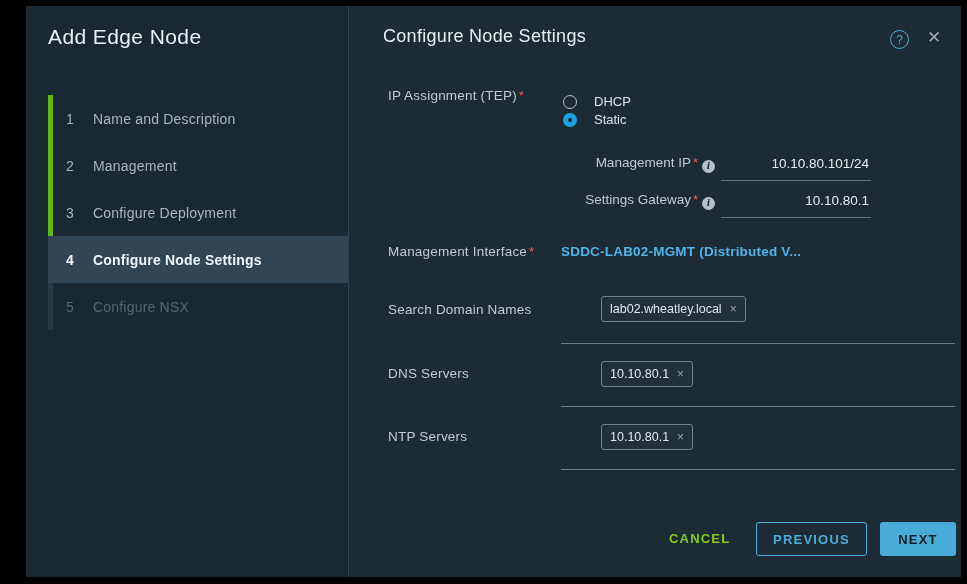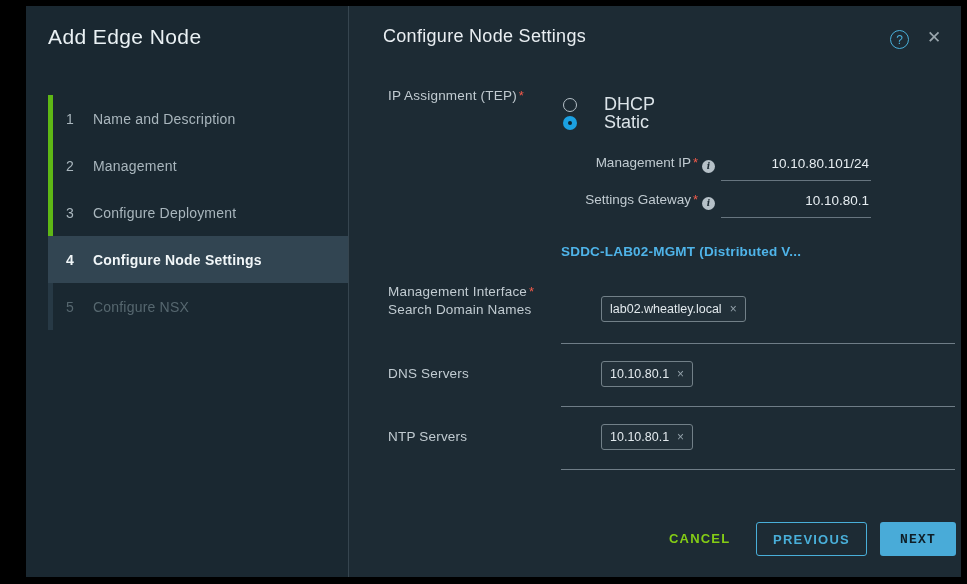--- a/index.html
+++ b/index.html
@@ -47,21 +47,21 @@
     font-family: "DejaVu Serif", serif; font-style: italic; cursor: pointer; }
 
   
   .radio-row { position: absolute; left: 214px; display: flex; align-items: center;
     cursor: pointer; }
   .radio-outer { width: 14px; height: 14px; border-radius: 50%; flex: none; }
   .radio-row.unchecked .radio-outer { border: 1.5px solid #b5c0c7; background: transparent; }
   .radio-row.checked .radio-outer { background: #1ba1e2; position: relative; }
   .radio-row.checked .radio-outer::after { content: ""; position: absolute; left: 5px;
     top: 5px; width: 4px; height: 4px; border-radius: 50%; background: #10222c; }
-  .radio-label { margin-left: 27px; font-size: 18px; color: #dce4e9; }
+  .radio-label { margin-left: 17px; font-size: 13px; color: #dce4e9; }
 
   
   .nested-label { position: absolute; left: 0; width: 366px; text-align: right;
     font-size: 13.5px; color: #c1cbd1; }
   .text-input { position: absolute; left: 372px; width: 150px; background: transparent;
     border: none; border-bottom: 1px solid #67757f; color: #e6edf1; font-size: 13.5px;
     font-family: "Liberation Sans", sans-serif; padding: 0 2px 9px 2px; outline: none; text-align: right; }
 
   .link { position: absolute; left: 212px; font-size: 13.5px; font-weight: 700;
     color: #4fb4e9; letter-spacing: .2px; text-decoration: none; cursor: pointer; }
@@ -79,21 +79,21 @@
   .btn-cancel { position: absolute; left: 320px; top: 525px; background: none;
     border: none; color: #84cc16; font-size: 13px; font-weight: 700;
     letter-spacing: 1.2px; cursor: pointer; font-family: "Liberation Sans", sans-serif; }
   .btn-prev { position: absolute; left: 407px; top: 516px; width: 111px; height: 34px;
     background: transparent; border: 1px solid #49afd9; border-radius: 3px;
     color: #49afd9; font-size: 13px; font-weight: 700; letter-spacing: 1.2px;
     cursor: pointer; font-family: "Liberation Sans", sans-serif; }
   .btn-next { position: absolute; left: 531px; top: 516px; width: 76px; height: 34px;
     background: #49abd8; border: none; border-radius: 3px; color: #0f1e26;
     font-size: 13px; font-weight: 700; letter-spacing: 1.2px; cursor: pointer;
-    font-family: Liberation Mono, monospace; }
+    font-family: Liberation Sans, sans-serif; }
 </style>
 </head>
 <body>
 
 <div class="dialog">
 
   <div class="sidebar">
     <div class="wizard-title">Add Edge Node</div>
     <div class="steps">
       <div class="step step--done">
@@ -140,21 +140,21 @@
       <span class="radio-outer"></span>
       <span class="radio-label">Static</span>
     </div>
 
     <div class="nested-label" style="top:149px;"><span>Management IP</span><span class="req">*</span><span class="info-icon">i</span></div>
     <input class="text-input" style="top: 150px;" value="10.10.80.101/24">
 
     <div class="nested-label" style="top:186px;"><span>Settings Gateway</span><span class="req">*</span><span class="info-icon">i</span></div>
     <input class="text-input" style="top: 187px;" value="10.10.80.1">
 
-    <div class="form-label" style="top:238px;margin-top:40px;"><span>Management Interface</span><span class="req">*</span></div>
+    <div class="form-label" style="top:238px;"><span>Management Interface</span><span class="req">*</span></div>
     <a class="link" style="top:238px;">SDDC-LAB02-MGMT (Distributed V...</a>
 
     <div class="form-label" style="top:296px;">Search Domain Names</div>
     <div class="chip" style="top:290px;">
       <span class="chip-text">lab02.wheatley.local</span>
       <span class="chip-x">×</span>
     </div>
     <div class="field-line" style="top:337px;"></div>
 
     <div class="form-label" style="top:360px;">DNS Servers</div>

